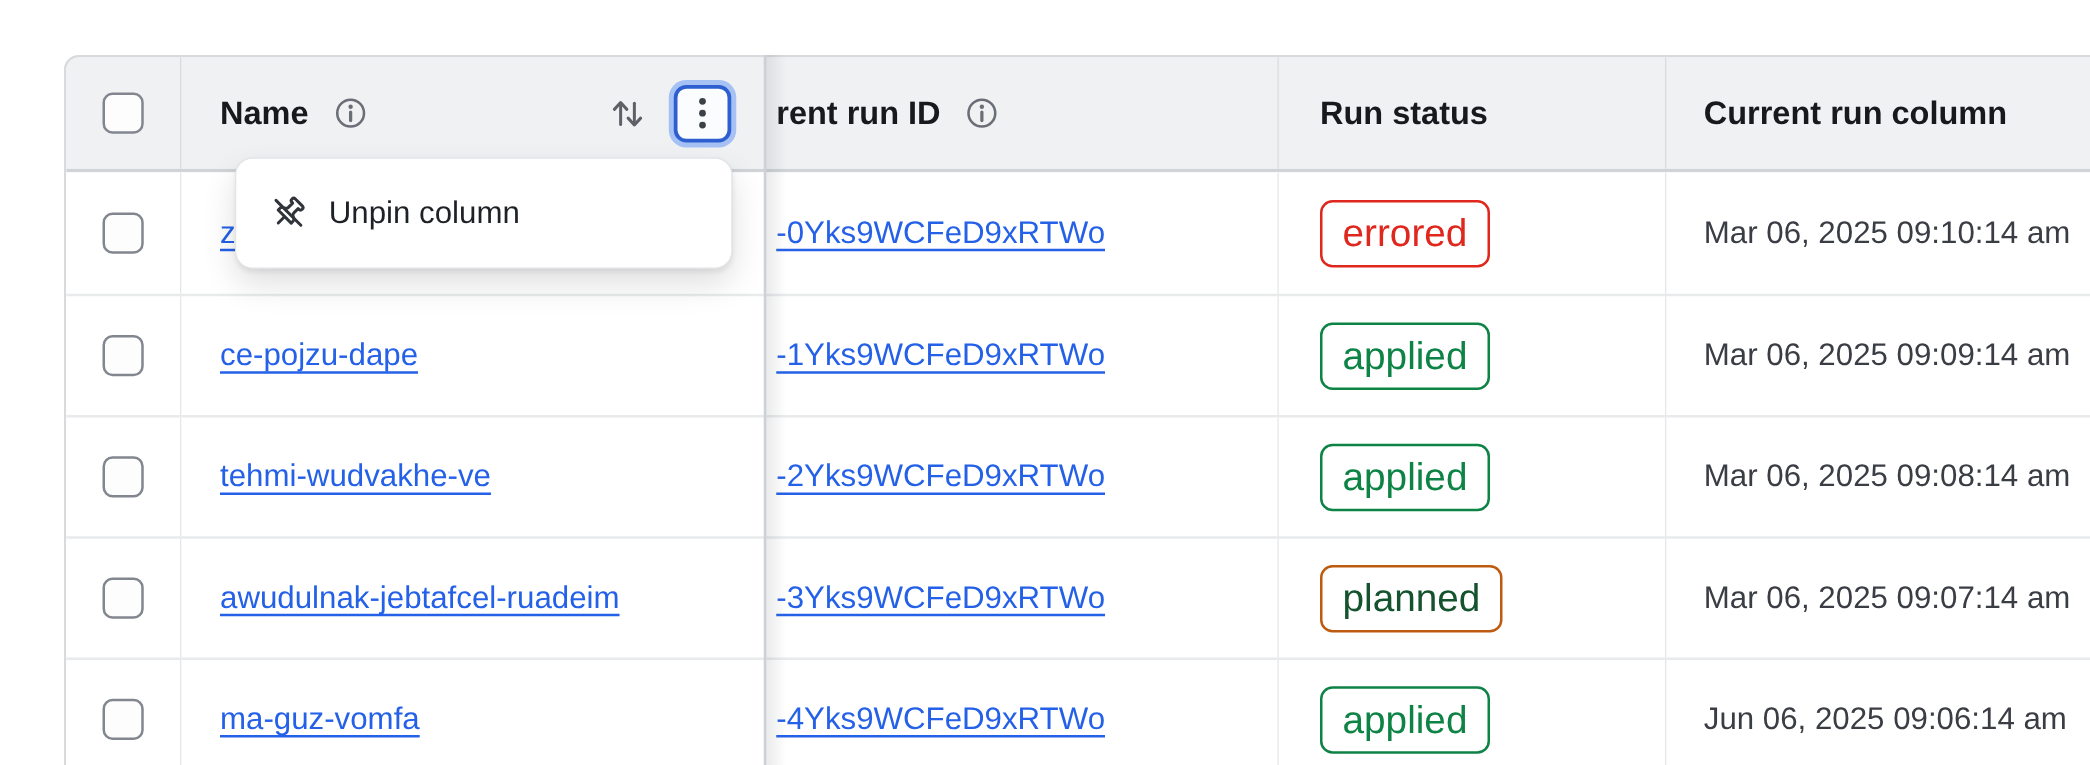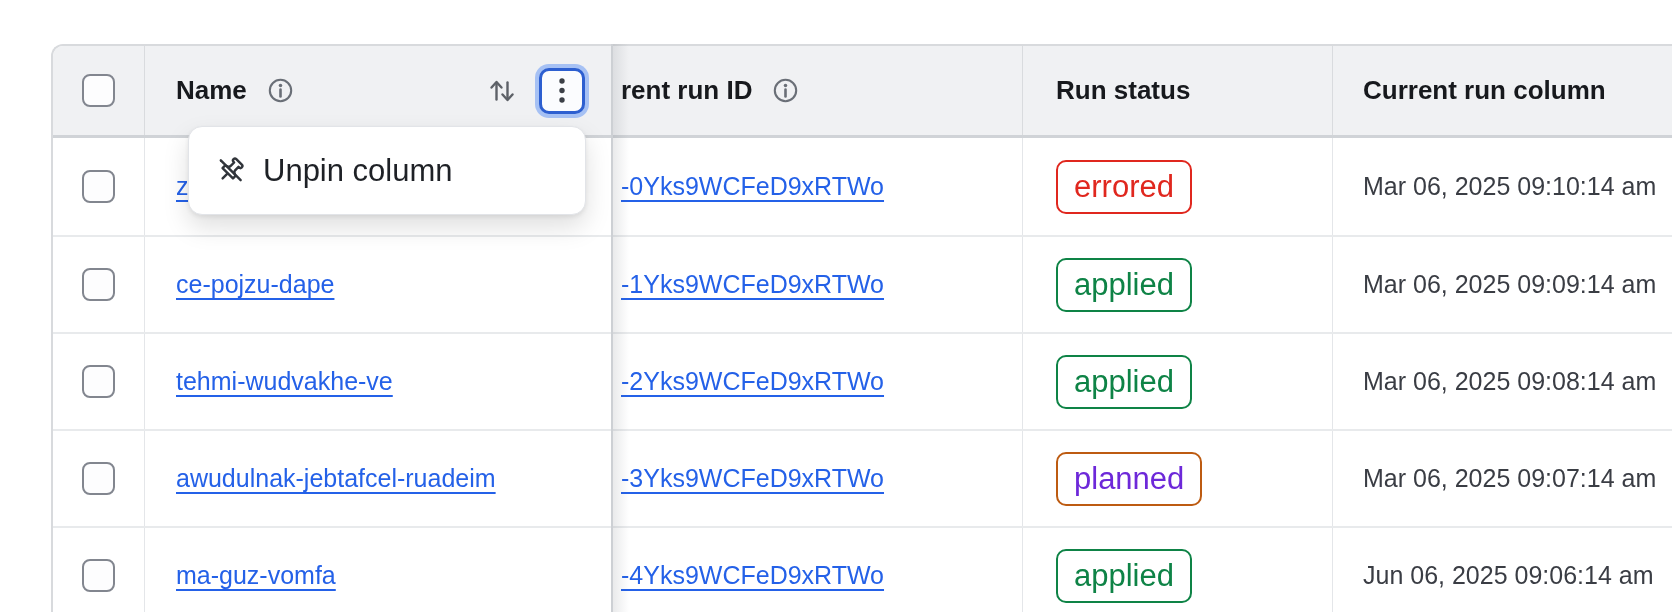--- a/index.html
+++ b/index.html
@@ -56,21 +56,21 @@
   .pin-shadow { position:absolute; left:611px; top:44px; height:568px; width:18px;
                 border-left:2px solid #cdd0d4; pointer-events:none; z-index:5;
                 background:linear-gradient(to right, rgba(90,95,103,0.13), rgba(90,95,103,0)); }
 
   
   .menu { position:absolute; left:188px; top:126px; width:398px; height:89px;
           background:#ffffff; border:1px solid #e2e4e8; border-radius:14px;
           box-shadow:0 2px 4px rgba(0,0,0,.07), 0 12px 26px rgba(0,0,0,.13);
           z-index:50; display:flex; align-items:center; padding-left:26px; }
   .menu-item { display:flex; align-items:center; gap:17px; cursor:pointer; }
-  .menu-item span { font-size:31px; font-weight:500; color:#1e2126; white-space:nowrap; }
+  .menu-item span { font-size:25px; font-weight:500; color:#1e2126; white-space:nowrap; }
 </style>
 </head>
 <body>
 
 <div class="stage">
 
   <div class="table">
 
     <div class="thead">
       <div class="cell col-select">
@@ -177,21 +177,21 @@
       <div class="cell col-select">
           <div class="checkbox"></div>
         </div>
       <div class="cell col-name">
           <a class="link">awudulnak-jebtafcel-ruadeim</a>
         </div>
       <div class="cell col-runid">
           <a class="link">-3Yks9WCFeD9xRTWo</a>
         </div>
       <div class="cell col-status">
-          <span class="badge" style="color: #6d28d9; border-color: rgb(189, 91, 17);">planned</span>
+          <span class="badge" style="color: #14532d; border-color: rgb(189, 91, 17);">planned</span>
         </div>
       <div class="cell col-applied">
           <span class="timestamp">Mar 06, 2025 09:07:14 am</span>
         </div>
     </div>
 
     <div class="trow">
       <div class="cell col-select">
           <div class="checkbox"></div>
         </div>

